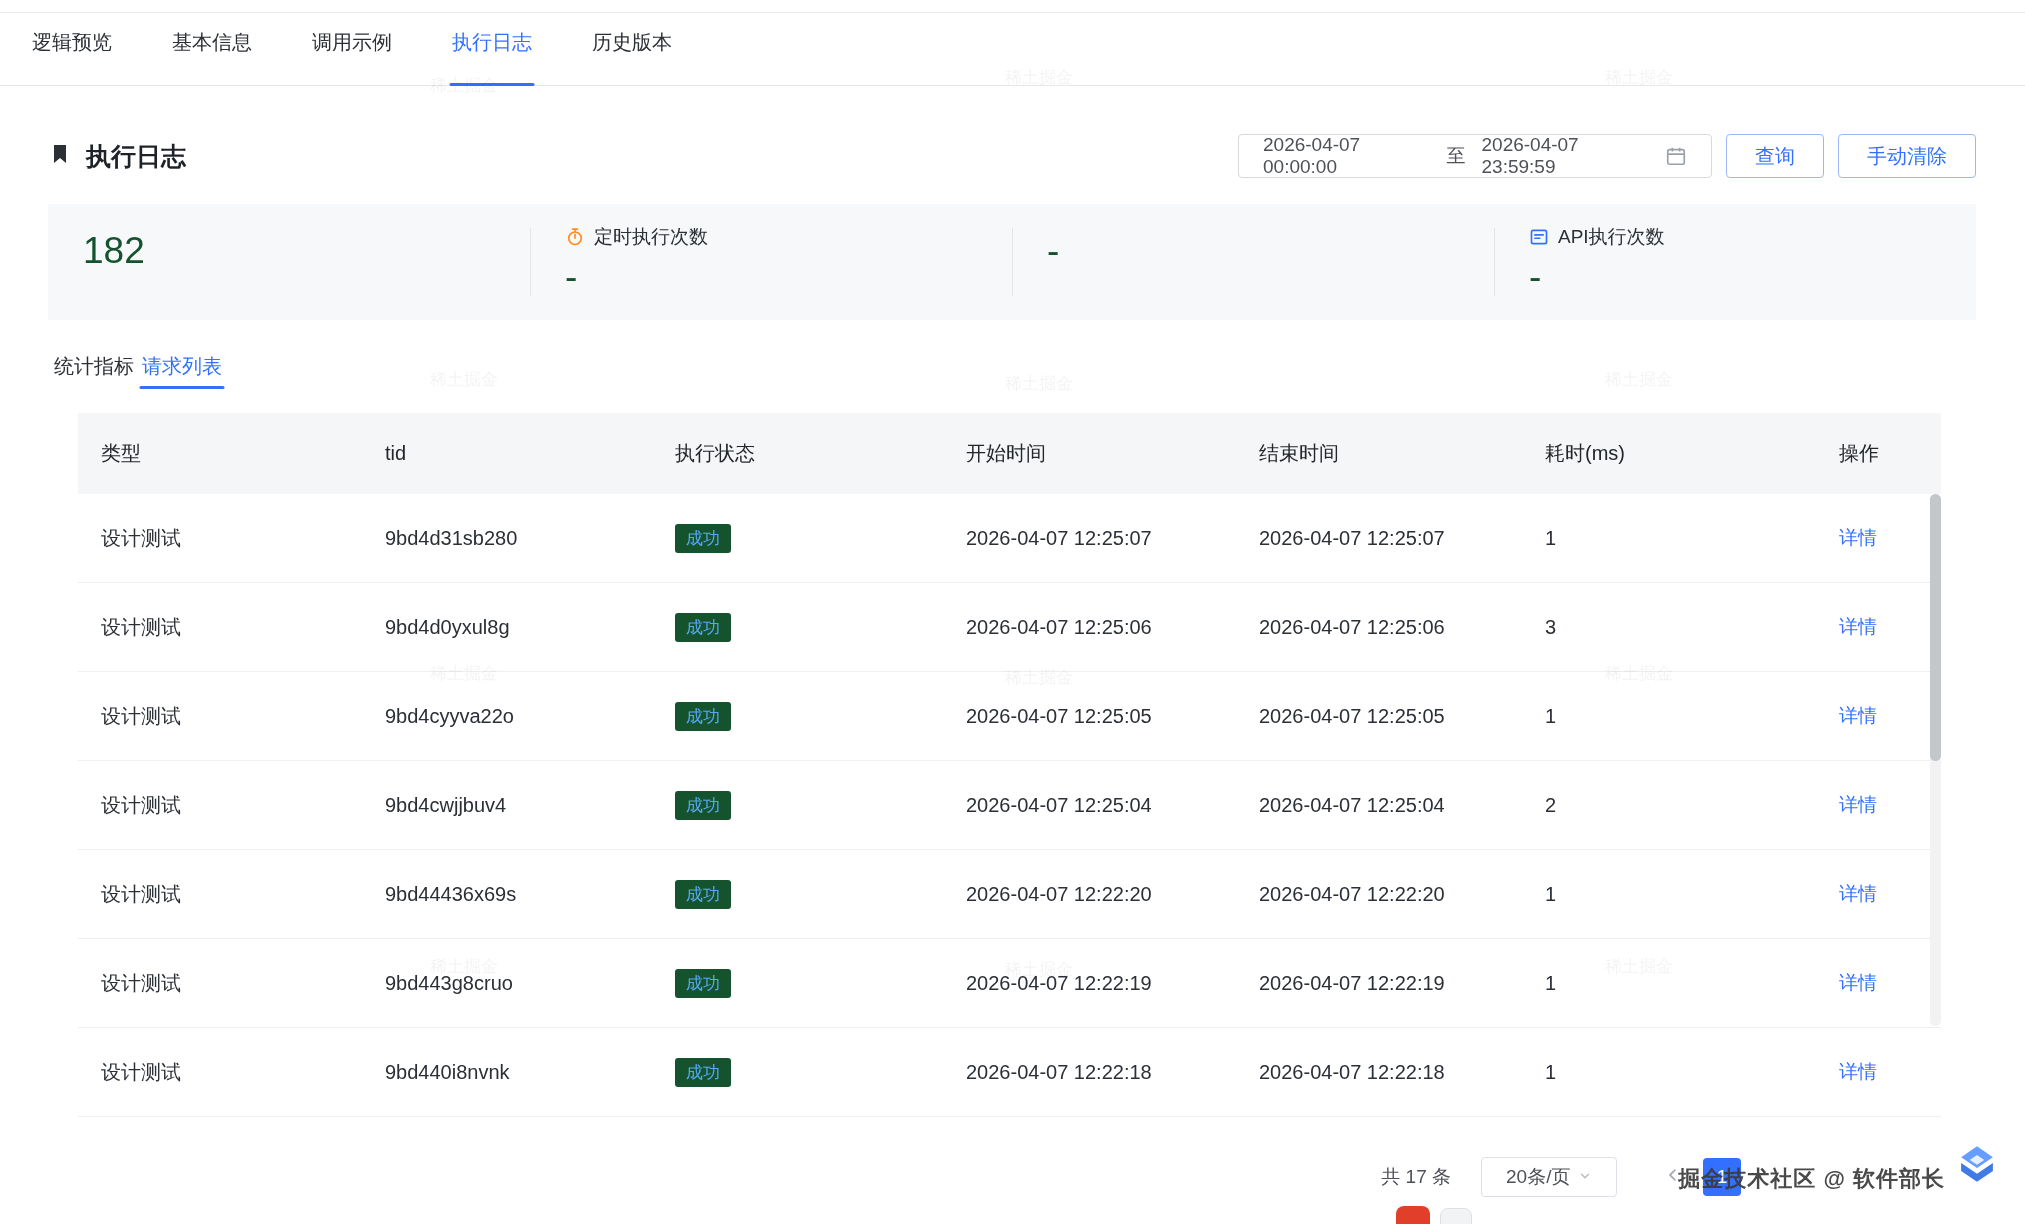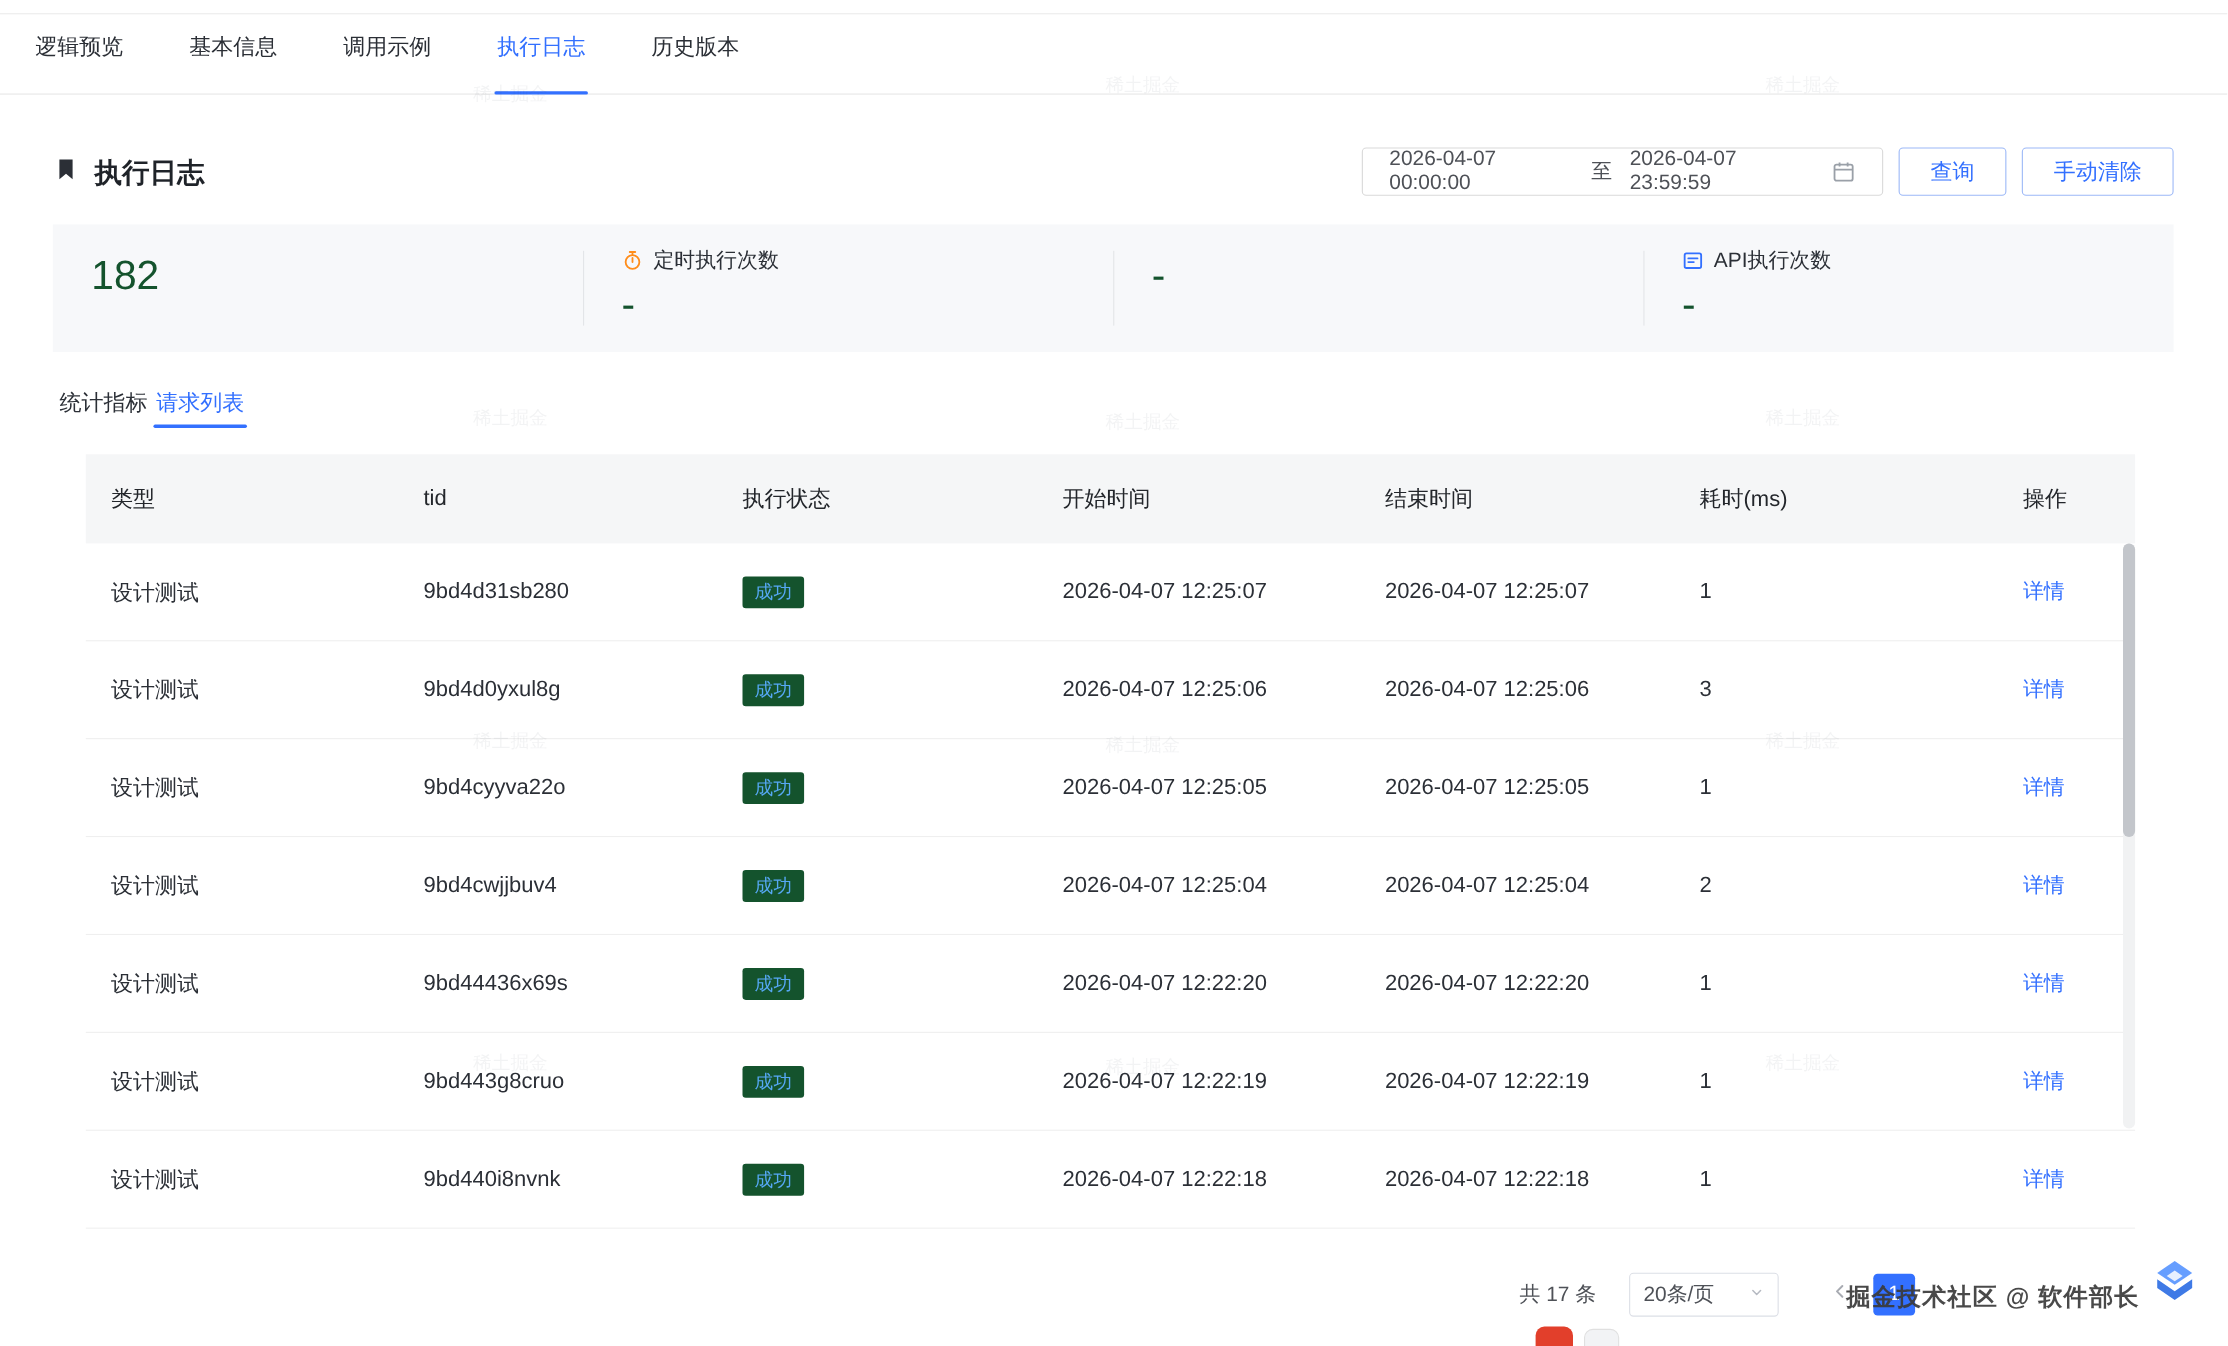--- a/index.html
+++ b/index.html
@@ -156,21 +156,21 @@
     display:flex; align-items:center; justify-content:flex-end;
     padding-right:235px; margin-top:40px;
     font-size:19px; color:#4e5157;
   }
   .pager-total { white-space:nowrap; }
   .page-size {
     margin-left:30px;
     width:136px; height:40px;
     border:1px solid #dcdfe6; border-radius:4px;
     display:flex; align-items:center; justify-content:space-between;
-    padding:0 12px;
+    padding:0 24px;
     cursor:pointer; background:#fff;
   }
   .pager-prev {
     margin-left:36px;
     width:40px; height:40px;
     display:flex; align-items:center; justify-content:center;
     color:#a8abb2; cursor:pointer;
   }
   .page-num {
     margin-left:10px;

